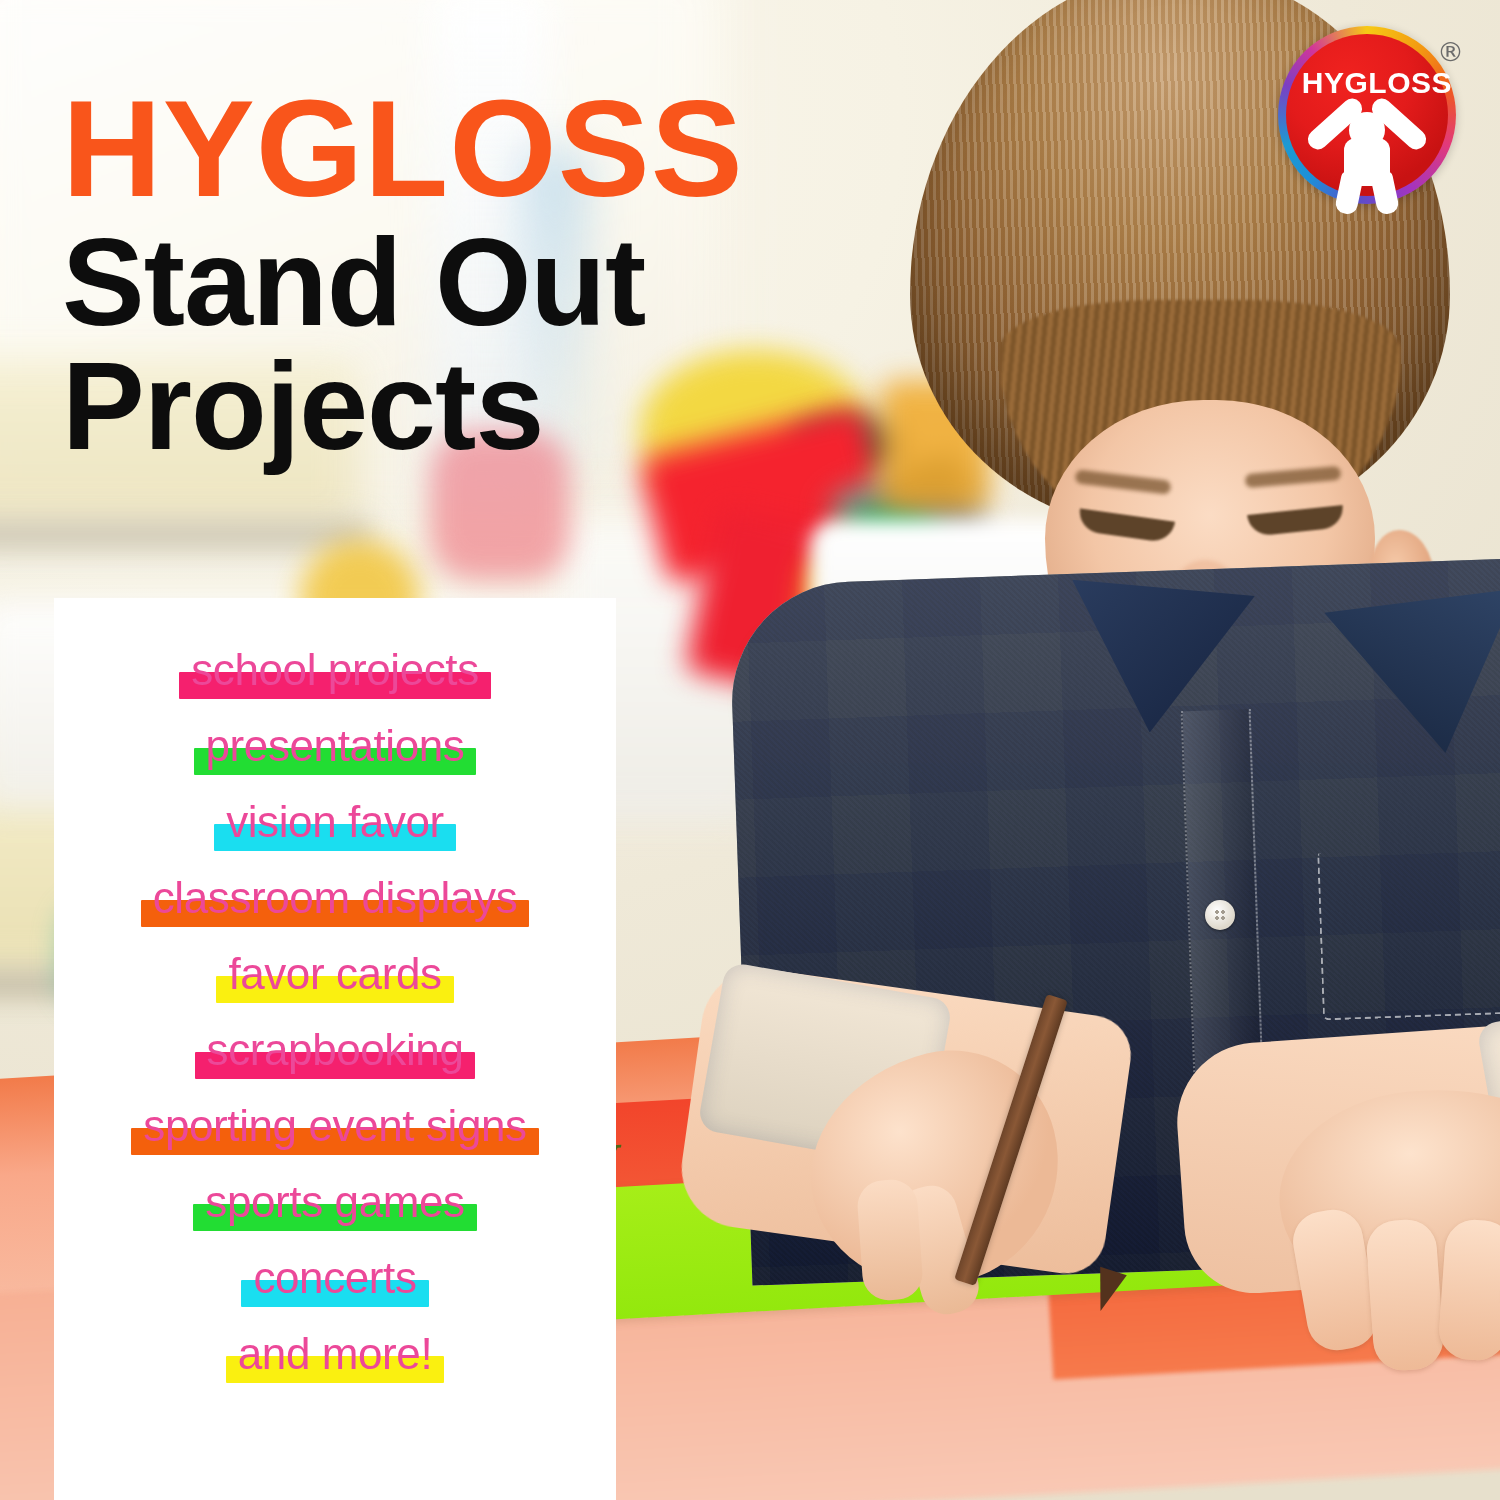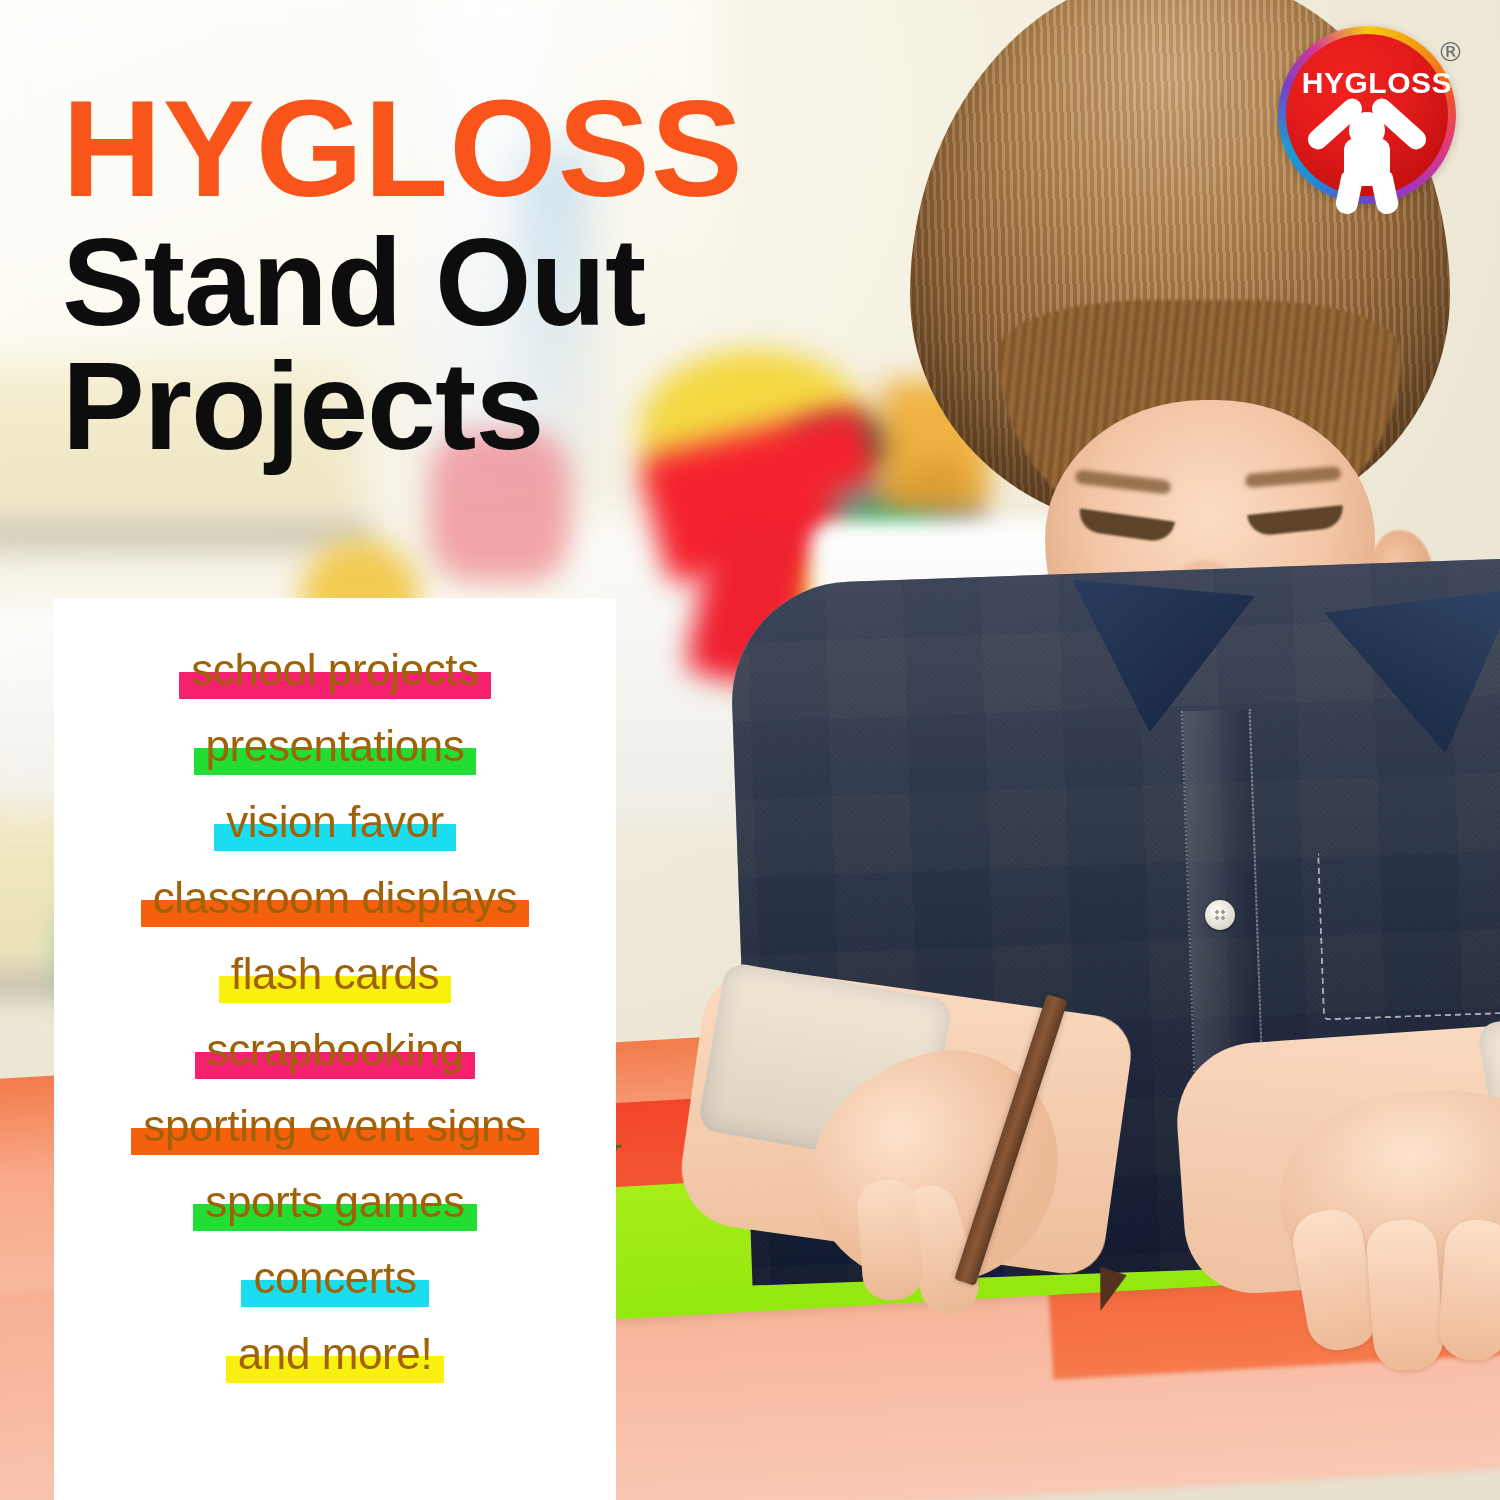--- a/index.html
+++ b/index.html
@@ -288,21 +288,21 @@
 
   
   .list-card{
     position:absolute;left:54px;top:598px;width:562px;height:902px;
     background:#ffffff;z-index:7;
     display:flex;flex-direction:column;align-items:center;
     padding-top:50px;box-sizing:border-box;
   }
   .row{
     position:relative;display:inline-block;
-    font-size:44px;line-height:1.0;font-weight:500;color:#a16207;
+    font-size:44px;line-height:1.0;font-weight:500;color:#ec4899;
     letter-spacing:-.4px;white-space:nowrap;margin-bottom:32px;
     padding:0 12px;
   }
   .row .bar{
     position:absolute;left:0;right:0;bottom:-7px;height:27px;z-index:0;border-radius:1px;
   }
   .row .txt{position:relative;z-index:1;}
 
   
   .logo{position:absolute;left:1278px;top:26px;width:178px;height:178px;z-index:9;}
@@ -447,21 +447,21 @@
       <span class="txt">vision favor</span>
     </div>
 
     <div class="row">
       <span class="bar" style="background:#F4600C"></span>
       <span class="txt">classroom displays</span>
     </div>
 
     <div class="row">
       <span class="bar" style="background:#FAF010"></span>
-      <span class="txt">flash cards</span>
+      <span class="txt">favor cards</span>
     </div>
 
     <div class="row">
       <span class="bar" style="background:#F5206E"></span>
       <span class="txt">scrapbooking</span>
     </div>
 
     <div class="row">
       <span class="bar" style="background:#F4600C"></span>
       <span class="txt">sporting event signs</span>

